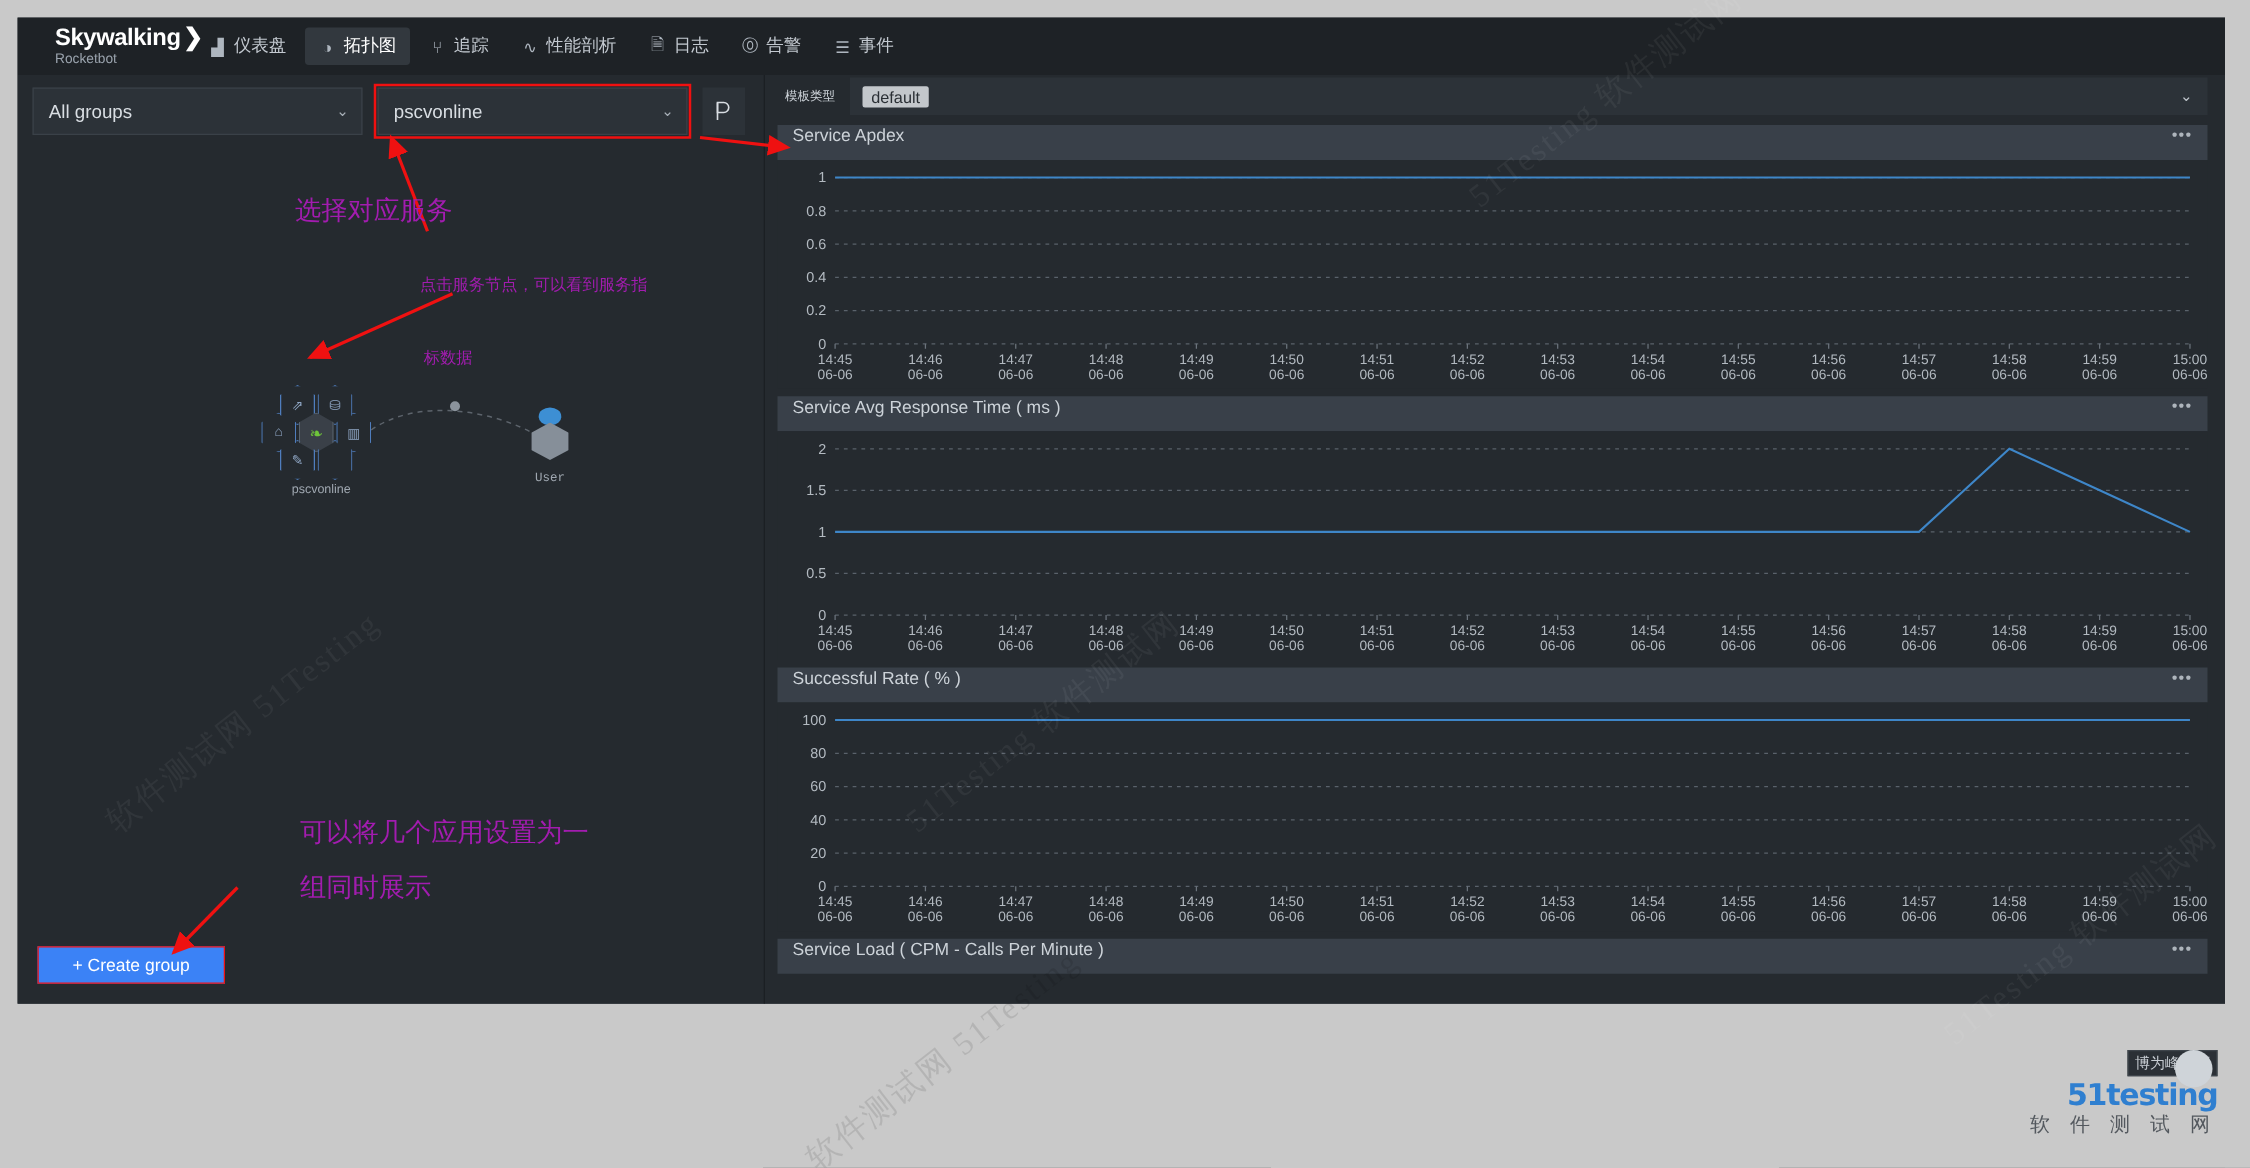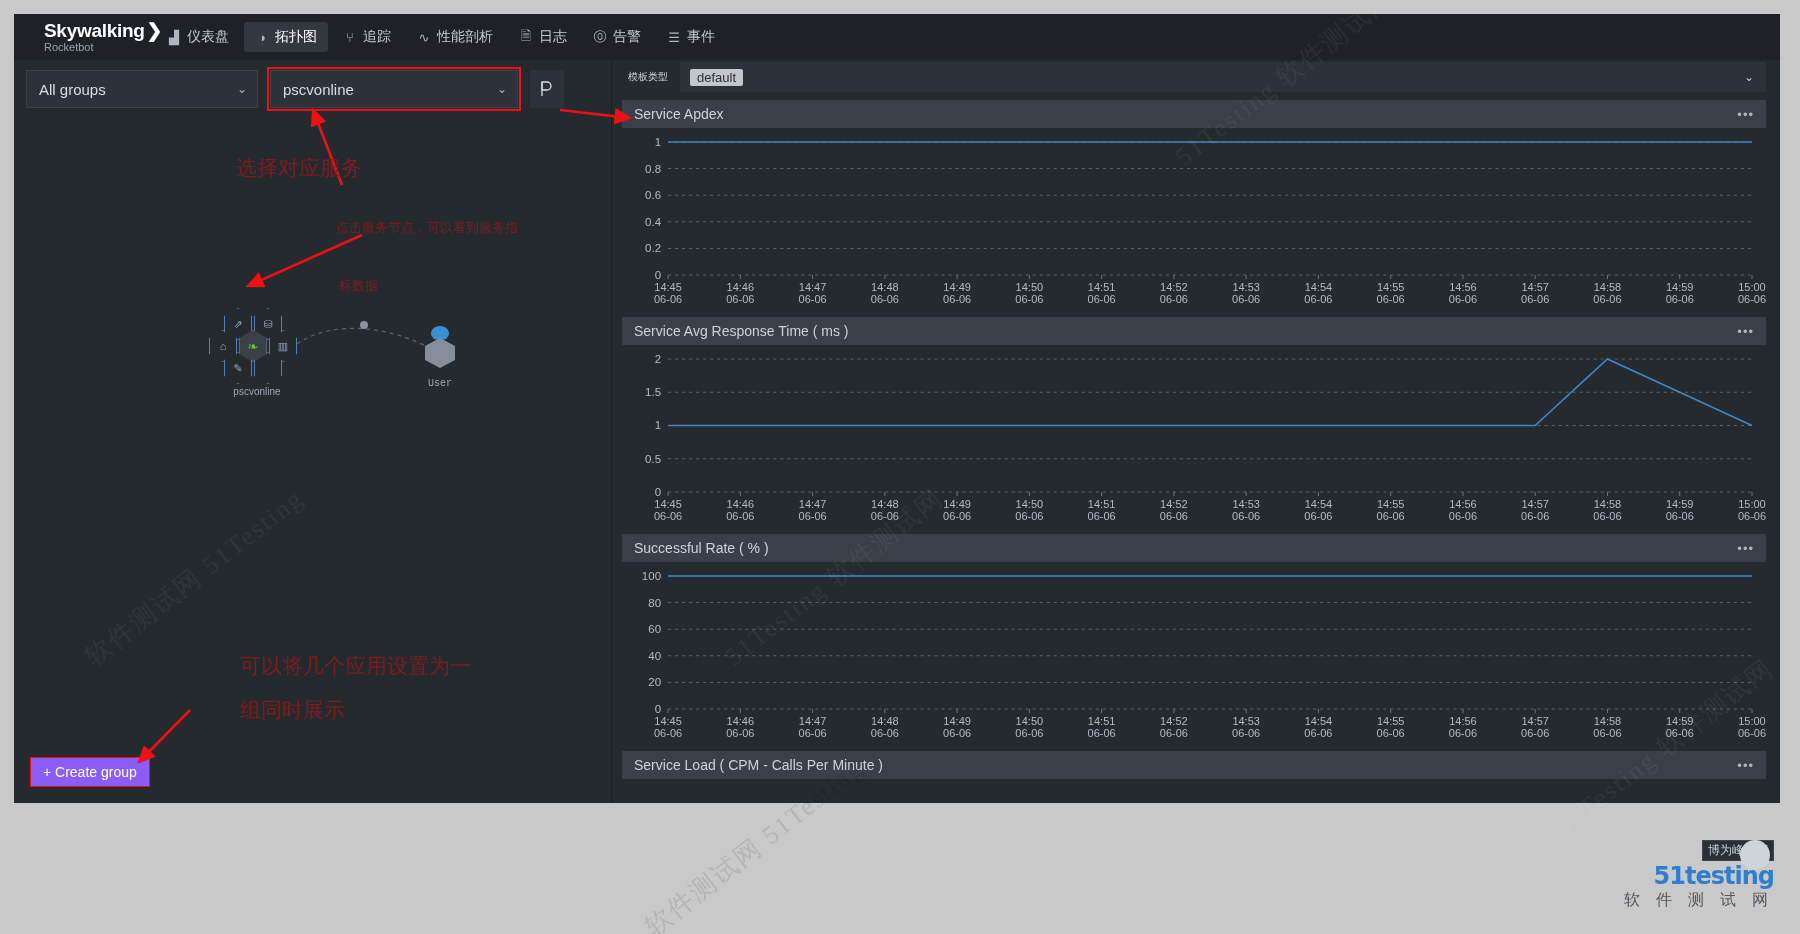--- a/index.html
+++ b/index.html
@@ -139,21 +139,21 @@
     padding: 0 12px;
     color: #d9dee3;
     font-size: 15px;
     cursor: pointer;
   }
   .select .caret {
     position: absolute; right: 10px; top: 50%;
     transform: translateY(-50%);
     font-size: 12px; color: #aab2ba;
   }
-  .select-groups { width: 232px; }
+  .select-groups { width: 264px; }
   .select-service {
     width: 248px;
     outline: 2px solid #f01010;
     outline-offset: 1px;
   }
   .tool-btn {
     width: 34px; height: 38px;
     background: #2c3238;
     display: flex; align-items: center; justify-content: center;
     color: #d8dde2; font-size: 18px;
@@ -202,22 +202,22 @@
     position: absolute; top: 10px; left: 50%;
     transform: translateX(-50%);
     width: 30px; height: 30px;
     background: #868f99;
     clip-path: polygon(50% 0%, 100% 27%, 100% 73%, 50% 100%, 0% 73%, 0% 27%);
   }
 
   .create-group-btn {
     position: absolute;
     left: 16px; bottom: 16px;
-    padding: 6px 12px;
-    background: #8b5cf6;
+    padding: 6px 27px;
+    background: #3b82f6;
     color: #fff;
     font-size: 14px;
     border: 1px solid #f01010;
     cursor: pointer;
   }
 
   
   .right {
     position: relative;
     flex: 1;
@@ -262,36 +262,36 @@
   .charts {
     position: relative;
     margin-top: 6px;
     height: 680px;
     overflow: hidden;
   }
   .card { margin: 0 14px 6px 10px; }
   .card-head {
     height: 28px;
     background: #394049;
-    display: flex; align-items: center; justify-content: space-between;
+    display: flex; align-items: flex-start; justify-content: space-between;
     padding: 0 12px;
     color: #cdd3d9; font-size: 14px;
   }
   .card-dots { color: #aeb5bc; letter-spacing: 1px; font-size: 13px; cursor: pointer; }
   .card-body {
     background: #252a2f;
     position: relative;
   }
   .plot { position: relative; width: 100%; }
   .plot svg { display: block; width: 100%; }
 
   
   .anno {
     position: absolute;
-    color: #7f1d1d;
+    color: #a21caf;
     font-family: Liberation Mono, monospace;
     white-space: nowrap;
     pointer-events: none;
   }
   .anno-lg { font-size: 21px; }
   .anno-sm { font-size: 13px; }
   .anno-svg {
     position: absolute; left: 0; top: 0;
     width: 1800px; height: 934px;
     pointer-events: none;

